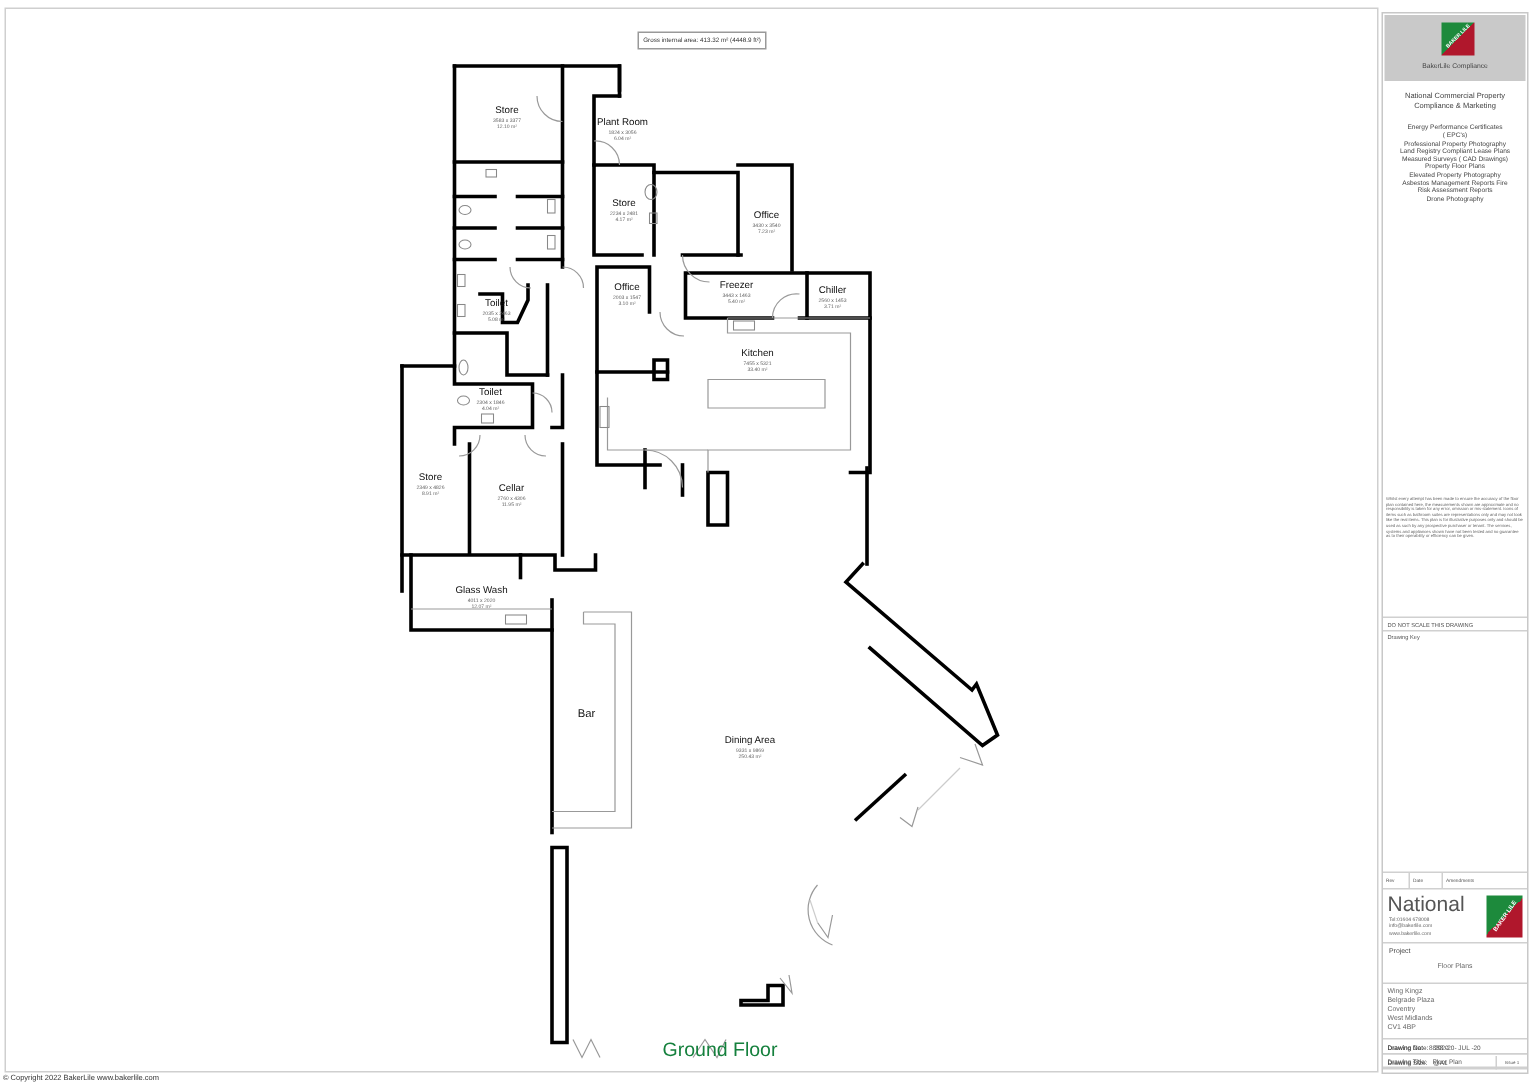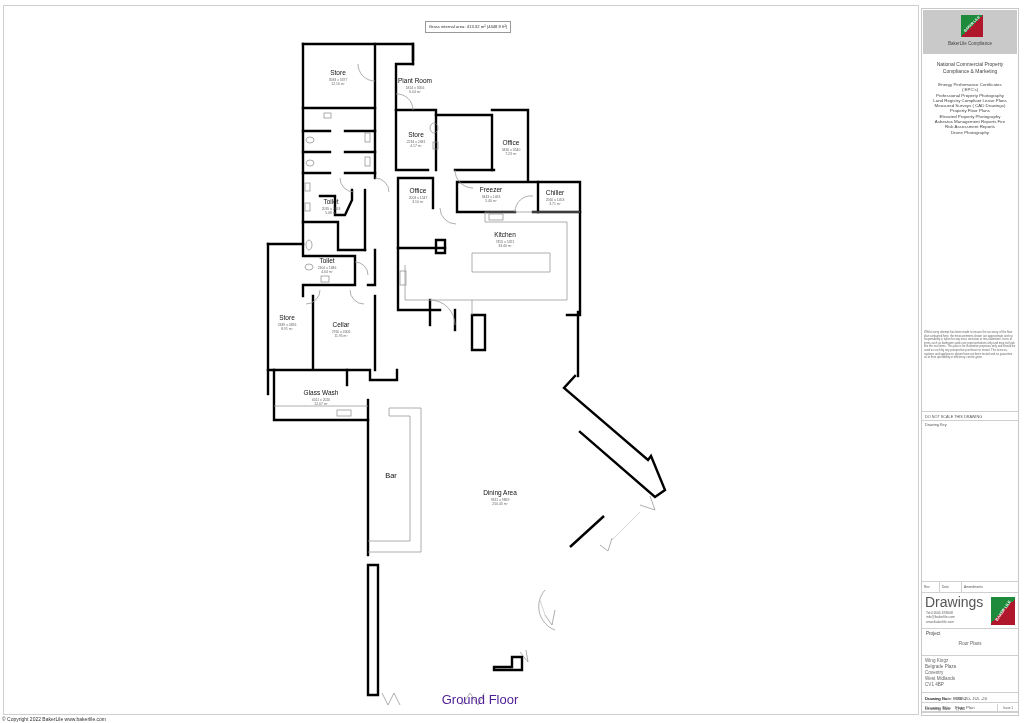--- a/index.html
+++ b/index.html
@@ -4,21 +4,21 @@
 <style>
   html, body { margin:0; padding:0; background:#ffffff; }
   body { width:1024px; height:723px; position:relative; overflow:hidden; font-family:"Liberation Sans", sans-serif; color:#222; }
   #sheet { position:absolute; left:0; top:0; width:1024px; height:723px; }
   #border { position:absolute; left:3px; top:5px; width:916px; height:710px; border:1px solid #cfcfcf; box-sizing:border-box; }
   #plan { position:absolute; left:0; top:0; }
   .room-label { font-family:"Liberation Sans", sans-serif; font-size:6.5px; fill:#111; text-anchor:middle; }
   .room-dim { font-family:"Liberation Sans", sans-serif; font-size:3.4px; fill:#666; text-anchor:middle; }
   .big-label { font-family:"Liberation Sans", sans-serif; font-size:9px; fill:#111; text-anchor:middle; }
   #area-box { position:absolute; left:425px; top:21px; width:84px; height:10px; border:1px solid #999; font-size:4.2px; line-height:10px; text-align:center; color:#333; background:#fff; }
-  #floor-title { position:absolute; left:420px; top:692px; width:120px; text-align:center; font-size:13px; color:#4c1d95; }
+  #floor-title { position:absolute; left:420px; top:692px; width:120px; text-align:center; font-size:13px; color:#15803d; }
   #copyright { position:absolute; left:2px; top:716px; font-size:5px; color:#333; }
 
   
   #tb { position:absolute; left:921px; top:8px; width:98px; height:708px; border:1px solid #c8c8c8; box-sizing:border-box; background:#fff; }
   #tb-logo { height:44px; background:#c9c9c9; margin:1px; position:relative; }
   #tb-logo .mark { position:absolute; left:38px; top:5px; width:22px; height:22px; background:linear-gradient(135deg,#1d8a3c 50%, #b0172c 50%); }
   #tb-logo .mark span { position:absolute; left:0; top:7px; width:22px; text-align:center; font-size:3.5px; color:#fff; transform:rotate(-45deg); font-weight:bold; }
   #tb-logo .cap { position:absolute; left:0; right:0; top:31px; text-align:center; font-size:4.5px; color:#444; }
   #tb-head { text-align:center; font-size:5px; color:#444; padding:6px 2px 4px; line-height:6.5px; }
   #tb-services { list-style:none; padding:0 2px; margin:4px 0 0; text-align:center; font-size:4.4px; color:#444; line-height:5.3px; }
@@ -240,21 +240,21 @@
     <div id="tb-dns">DO NOT SCALE THIS DRAWING</div>
     <div id="tb-key">Drawing Key</div>
 
     <div id="tb-rev">
       <div style="width:18px">Rev</div>
       <div style="width:22px">Date</div>
       <div style="flex:1;border-right:none">Amendments</div>
     </div>
 
     <div id="tb-brand">
-      <div class="name">Drawings</div>
+      <div class="name">National</div>
       <div class="contact">
         <div>Tel:01604 678008</div>
         <div>info@bakerlile.com</div>
         <div>www.bakerlile.com</div>
       </div>
       <div class="mark">
           <span>BAKER LILE</span>
         </div>
     </div>
 

